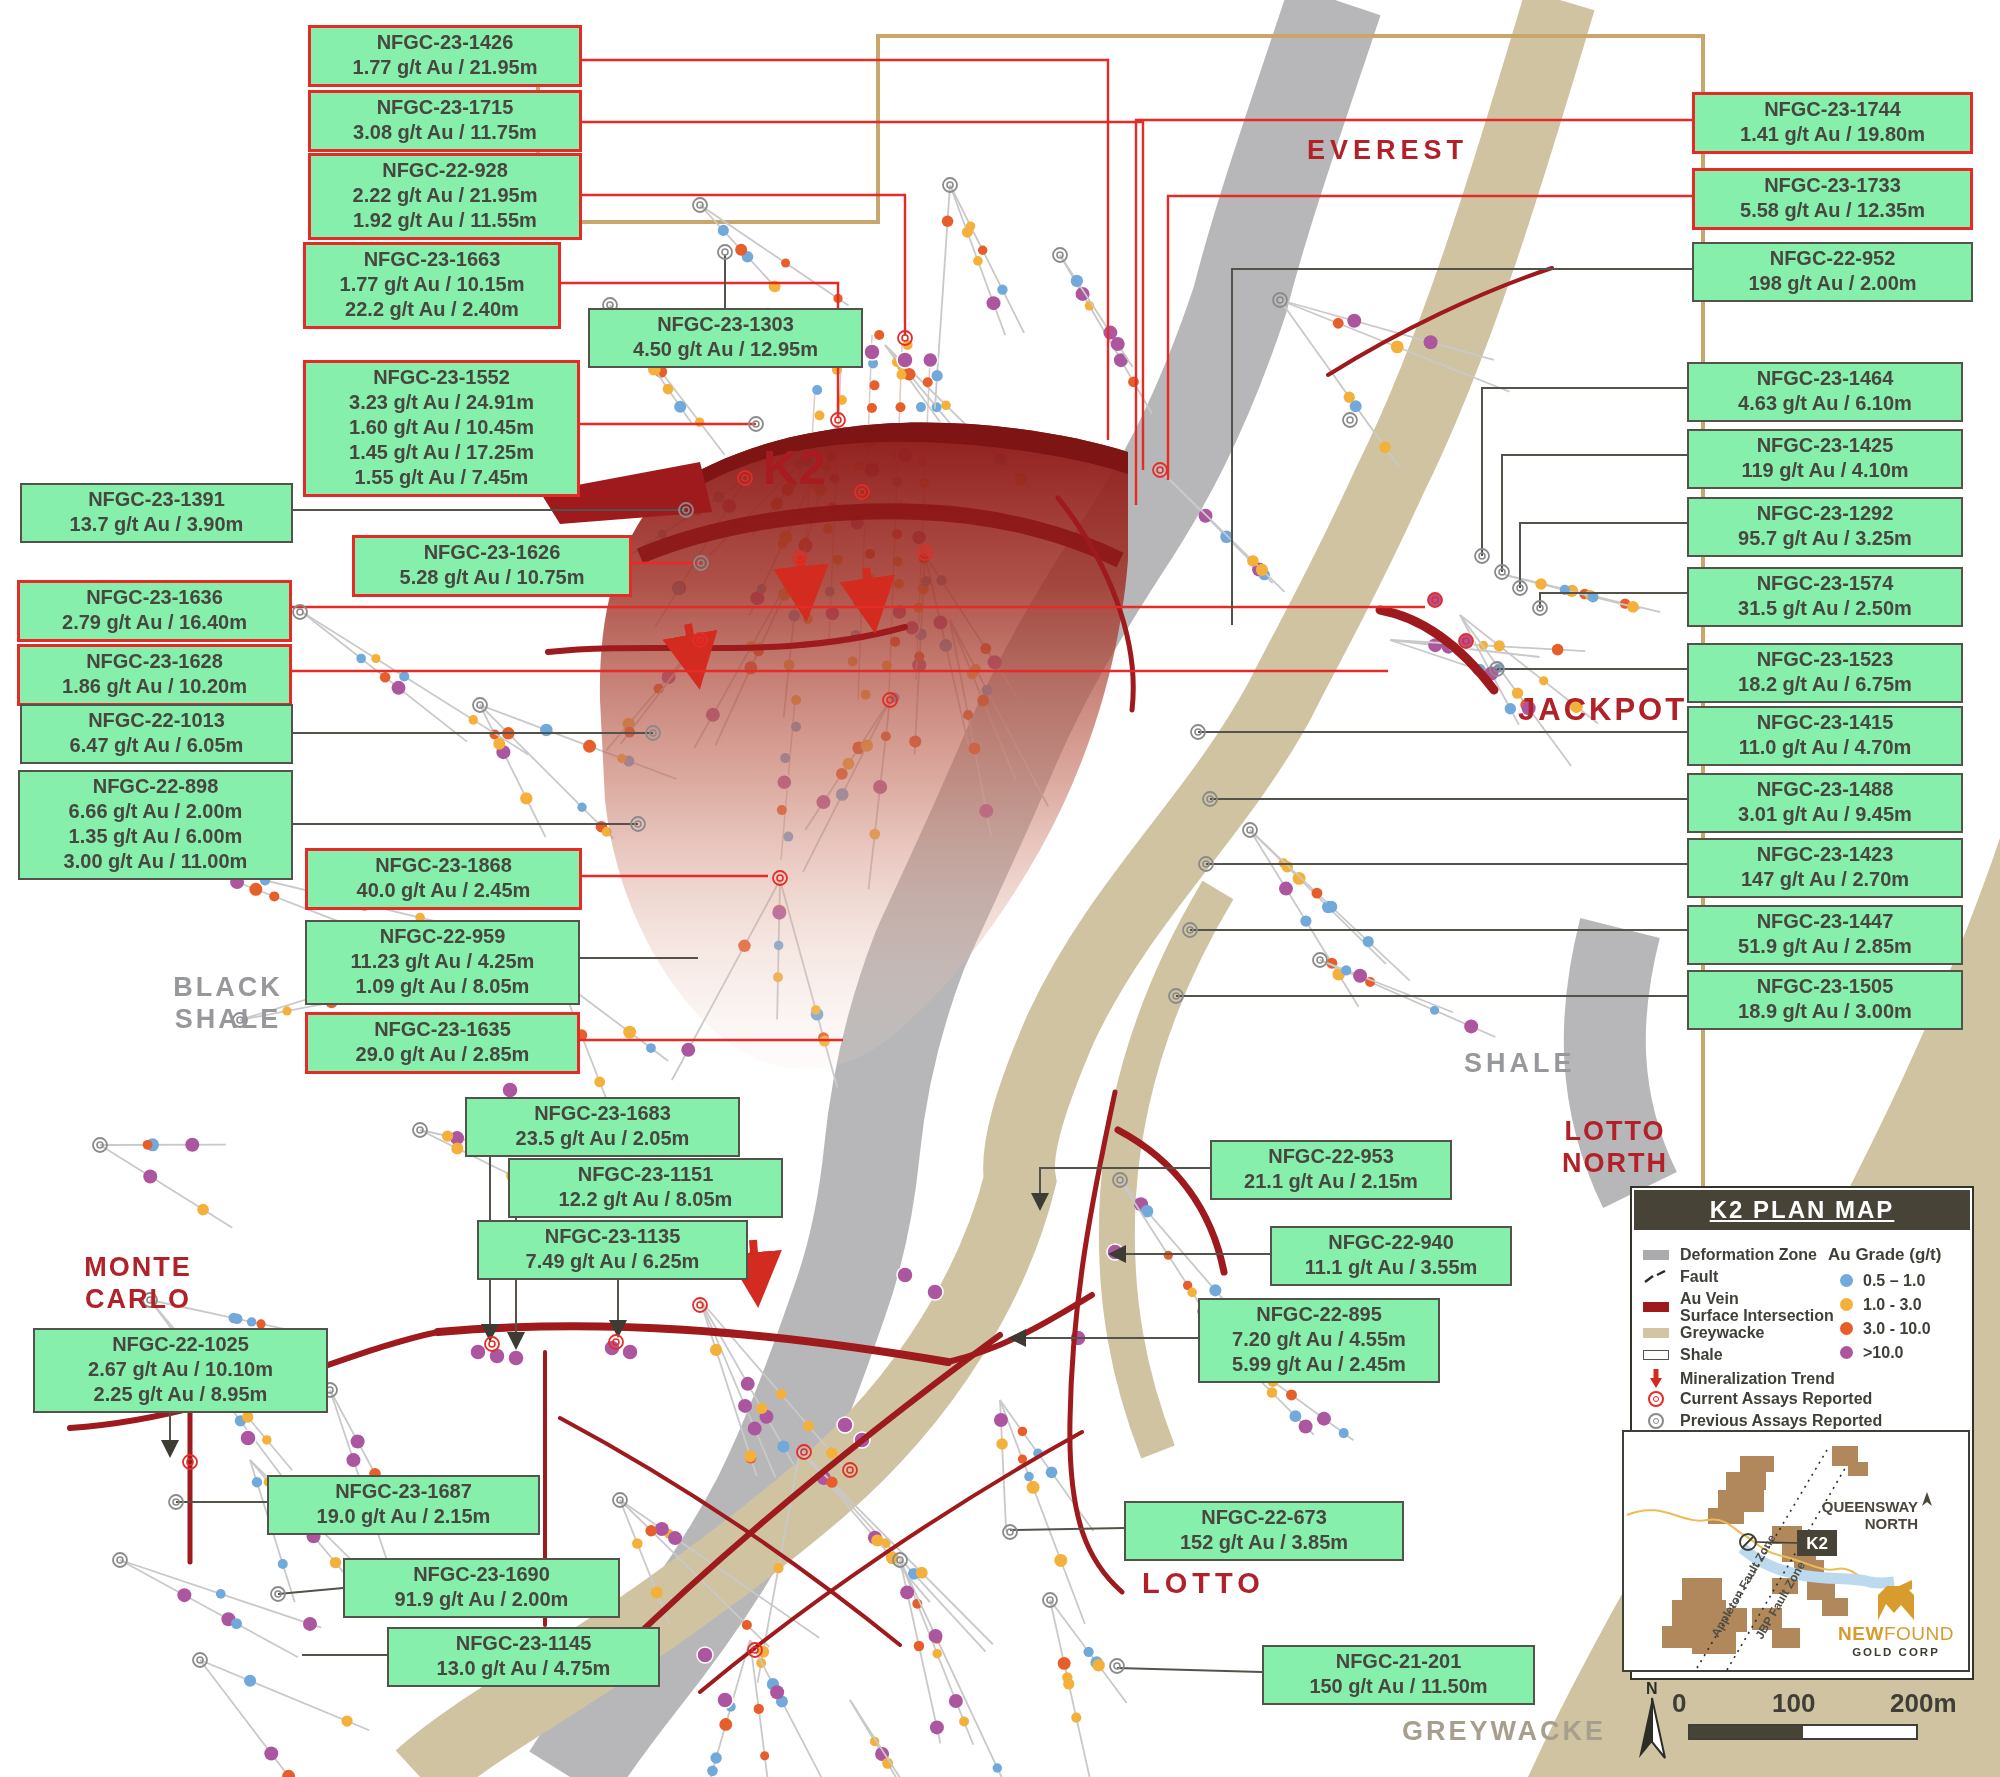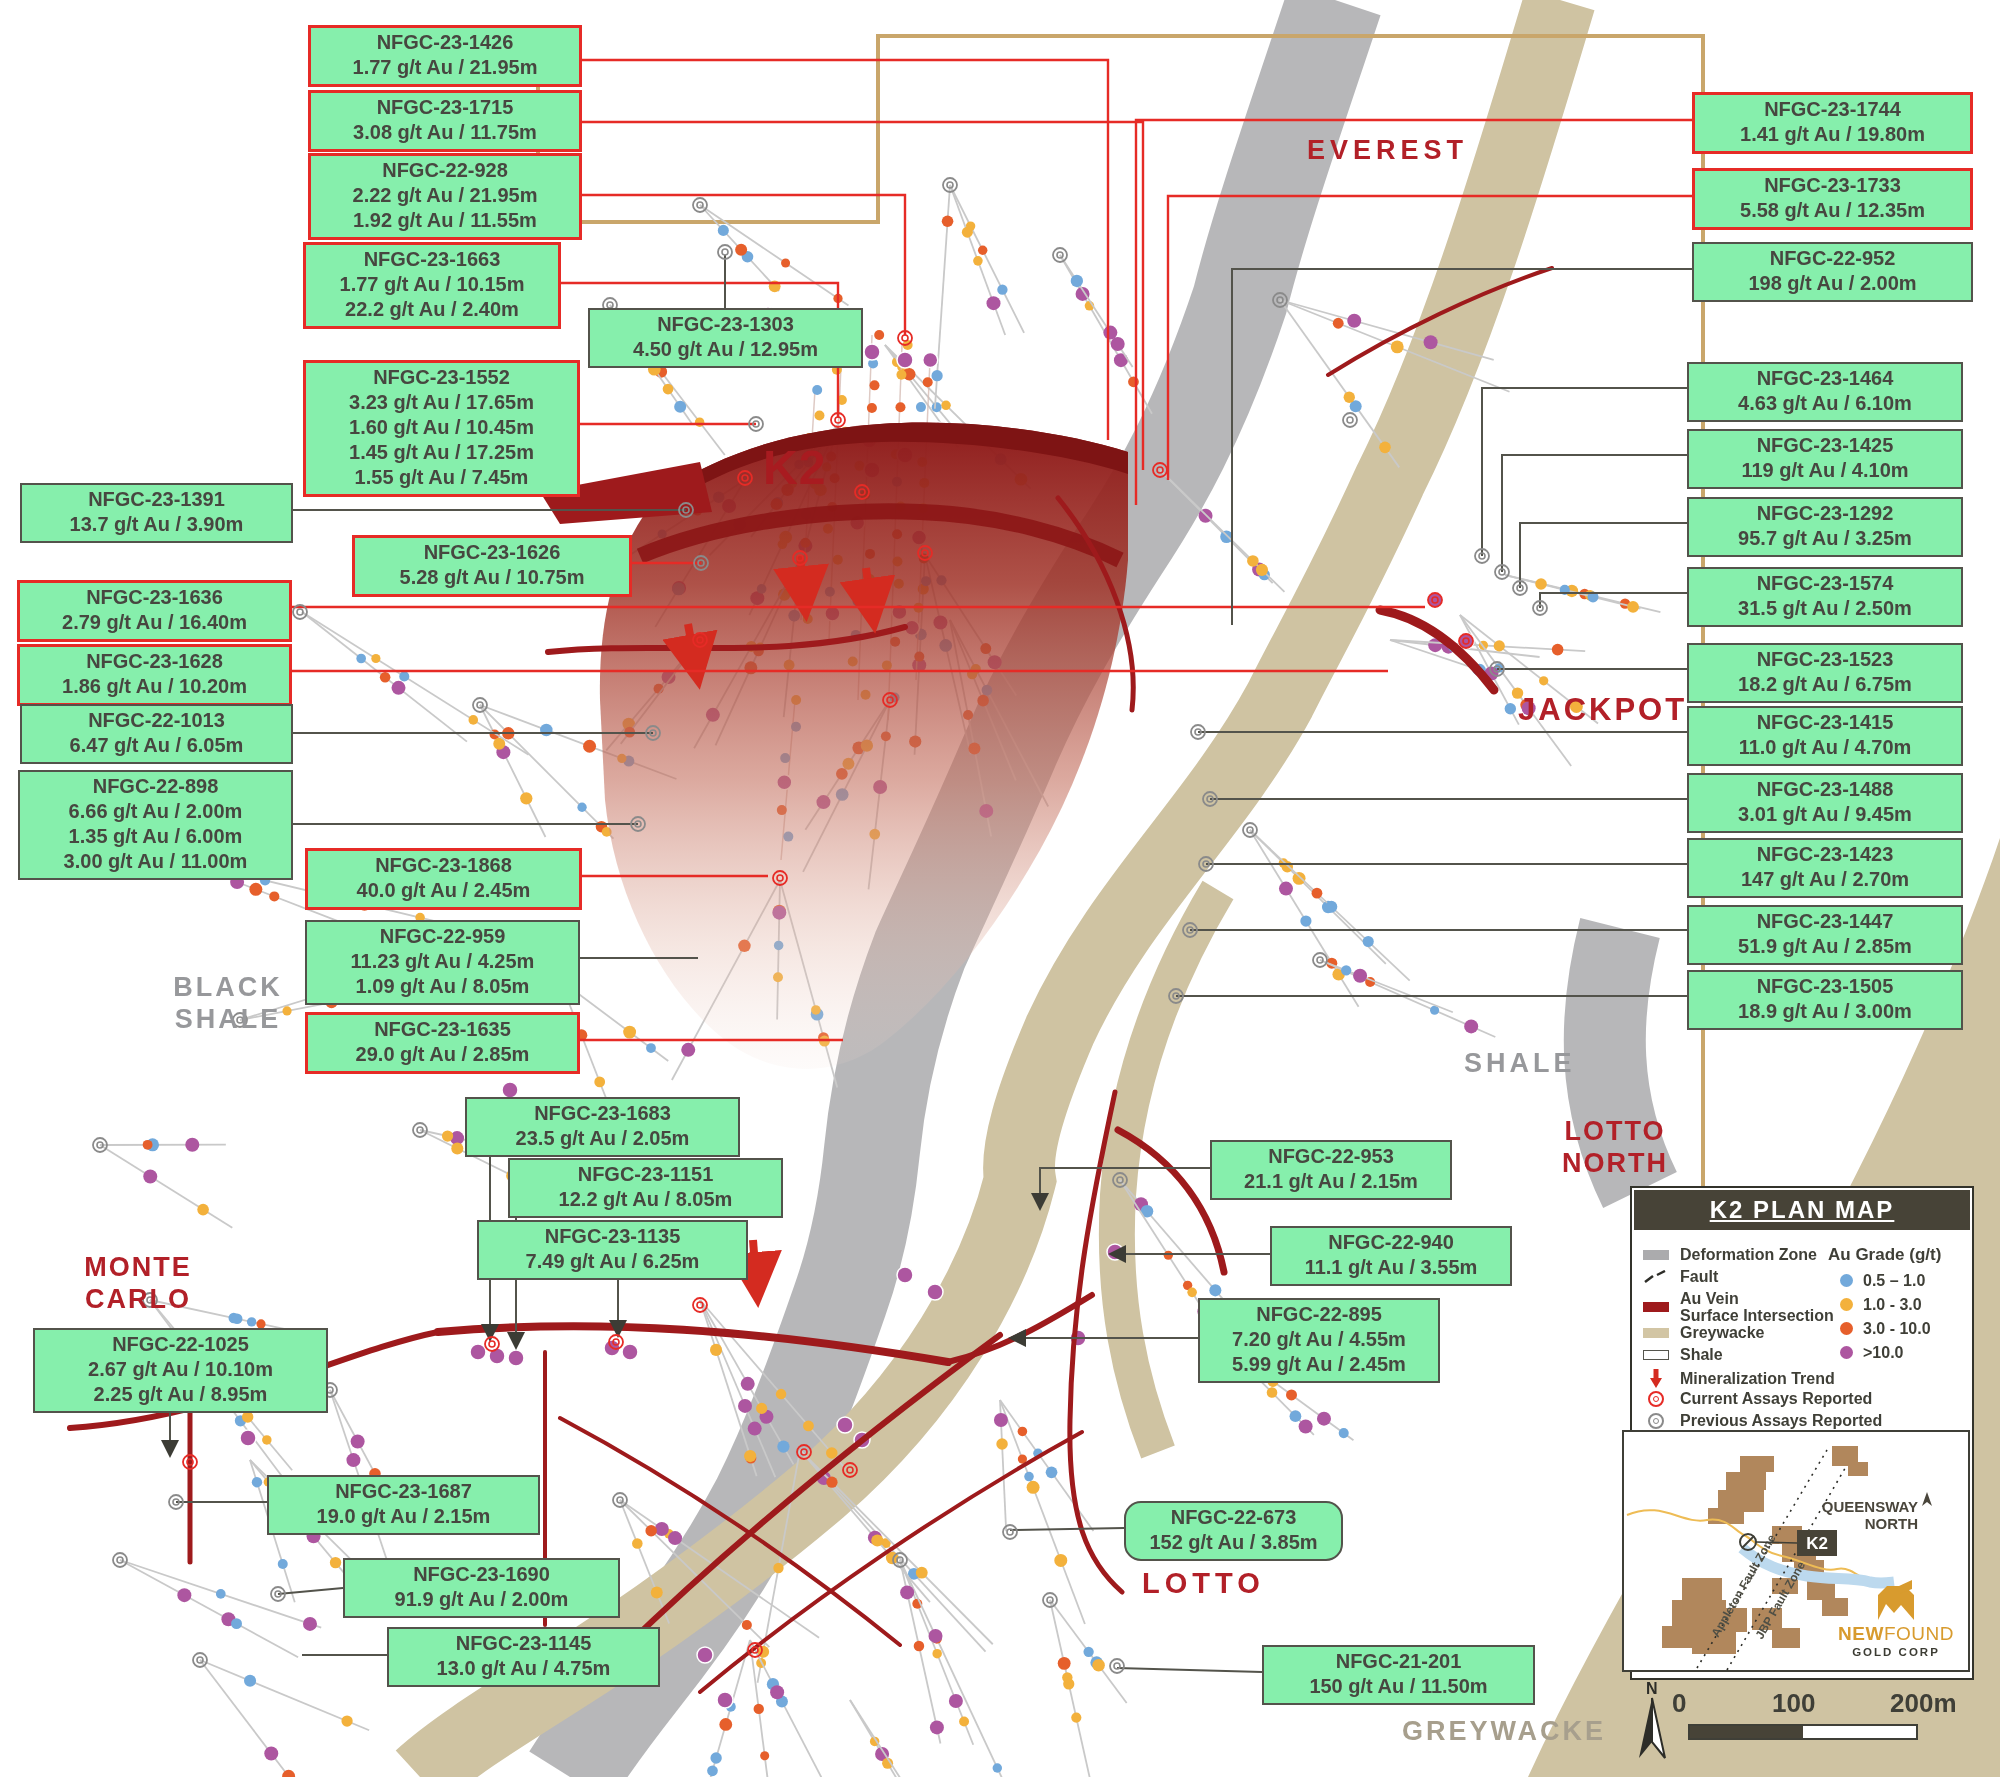--- a/index.html
+++ b/index.html
@@ -838,21 +838,21 @@
         <div>NFGC-23-1663</div>
         <div>1.77 g/t Au / 10.15m</div>
         <div>22.2 g/t Au / 2.40m</div>
       </div>
       <div class="callout gray" style="left: 588px; top: 308px; width: 275px;">
         <div>NFGC-23-1303</div>
         <div>4.50 g/t Au / 12.95m</div>
       </div>
       <div class="callout red" style="left: 303px; top: 360px; width: 277px;">
         <div>NFGC-23-1552</div>
-        <div>3.23 g/t Au / 17.65m</div>
+        <div>3.23 g/t Au / 24.91m</div>
         <div>1.60 g/t Au / 10.45m</div>
         <div>1.45 g/t Au / 17.25m</div>
         <div>1.55 g/t Au / 7.45m</div>
       </div>
       <div class="callout gray" style="left: 20px; top: 483px; width: 273px;">
         <div>NFGC-23-1391</div>
         <div>13.7 g/t Au / 3.90m</div>
       </div>
       <div class="callout red" style="left: 352px; top: 535px; width: 280px;">
         <div>NFGC-23-1626</div>
@@ -924,21 +924,21 @@
       </div>
       <div class="callout gray" style="left: 1270px; top: 1226px; width: 242px;">
         <div>NFGC-22-940</div>
         <div>11.1 g/t Au / 3.55m</div>
       </div>
       <div class="callout gray" style="left: 1198px; top: 1298px; width: 242px;">
         <div>NFGC-22-895</div>
         <div>7.20 g/t Au / 4.55m</div>
         <div>5.99 g/t Au / 2.45m</div>
       </div>
-      <div class="callout gray" style="left: 1124px; top: 1501px; width: 219px; border-radius: 17px;">
+      <div class="callout gray" style="left: 1124px; top: 1501px; width: 280px;">
         <div>NFGC-22-673</div>
         <div>152 g/t Au / 3.85m</div>
       </div>
       <div class="callout gray" style="left: 1262px; top: 1645px; width: 273px;">
         <div>NFGC-21-201</div>
         <div>150 g/t Au / 11.50m</div>
       </div>
       <div class="callout red" style="left: 1692px; top: 92px; width: 281px;">
         <div>NFGC-23-1744</div>
         <div>1.41 g/t Au / 19.80m</div>

